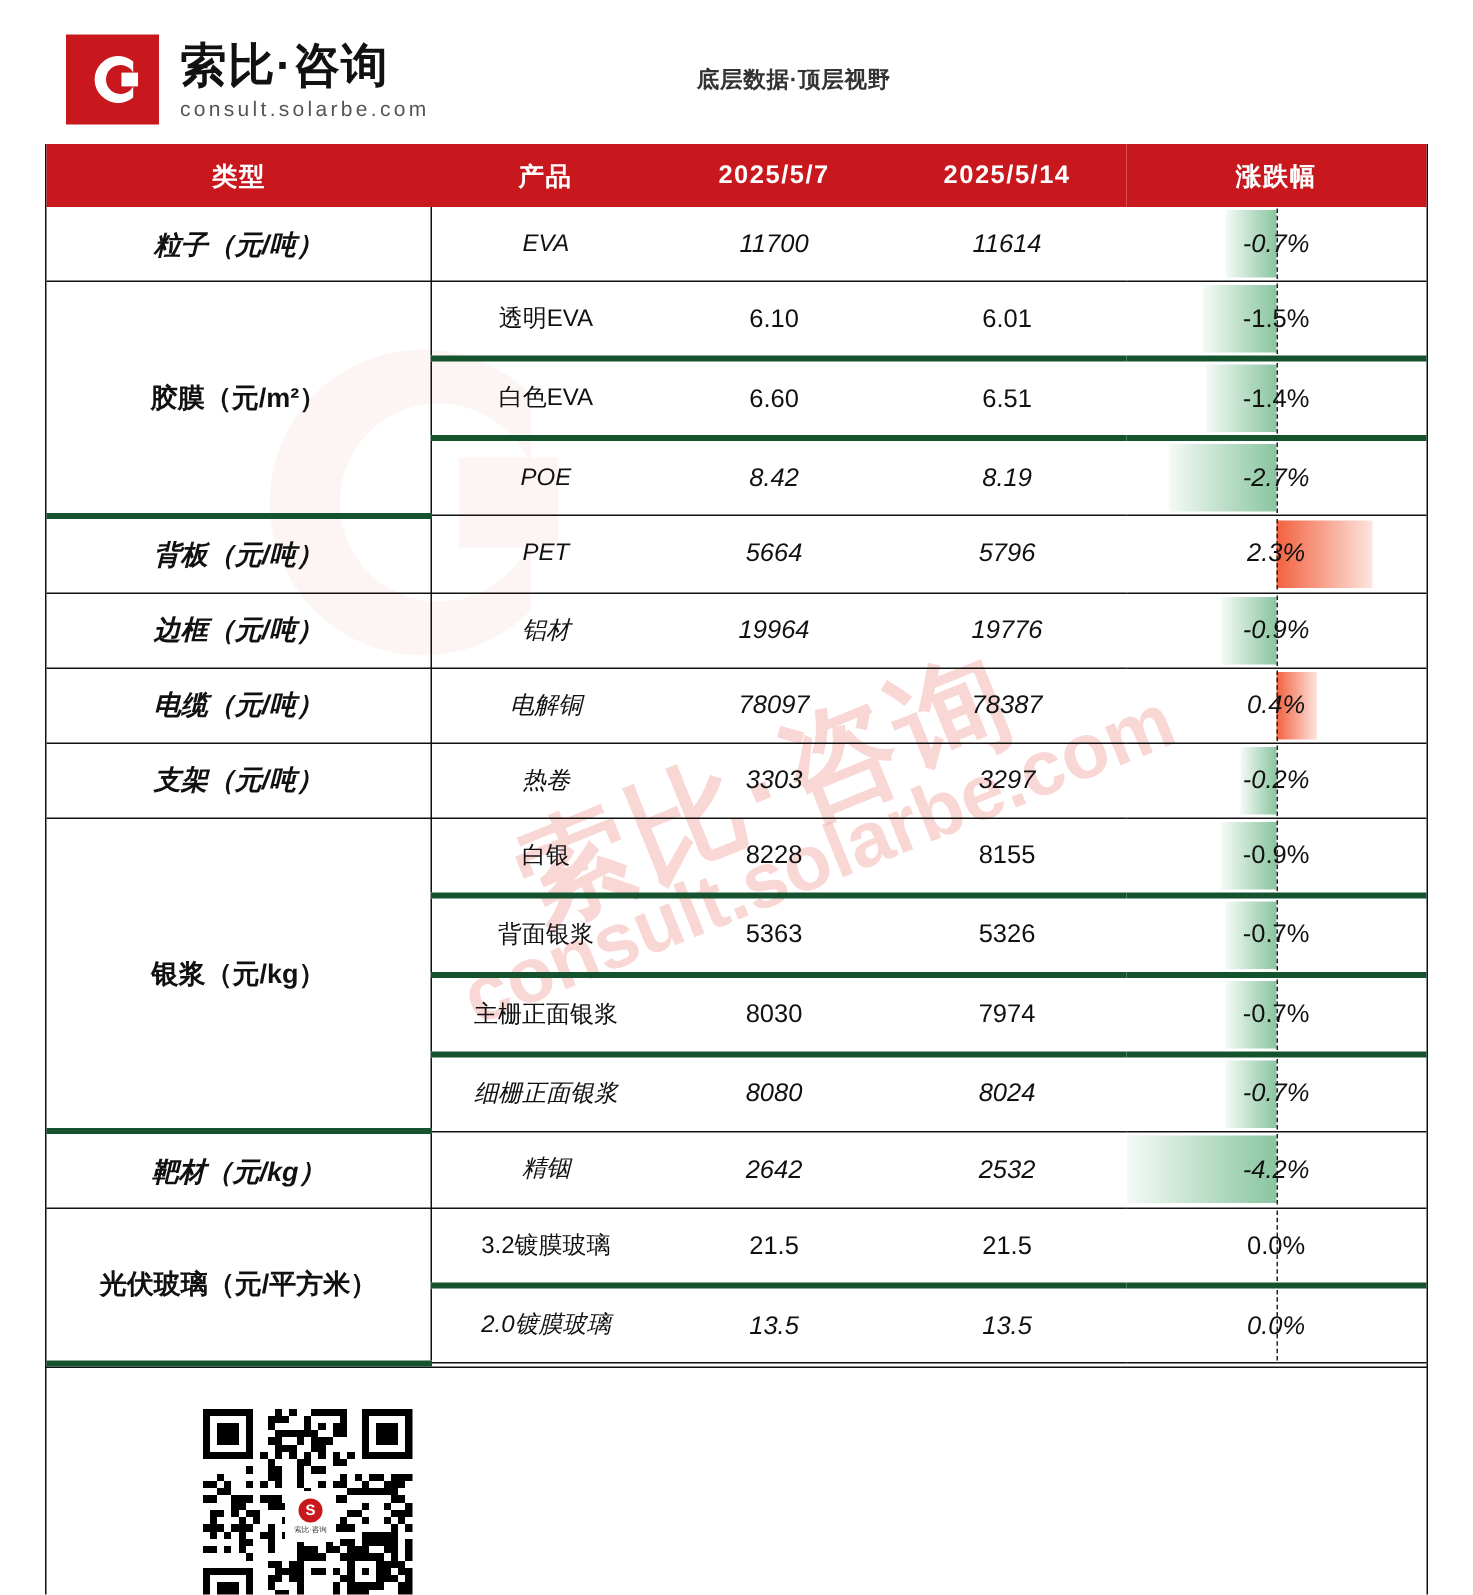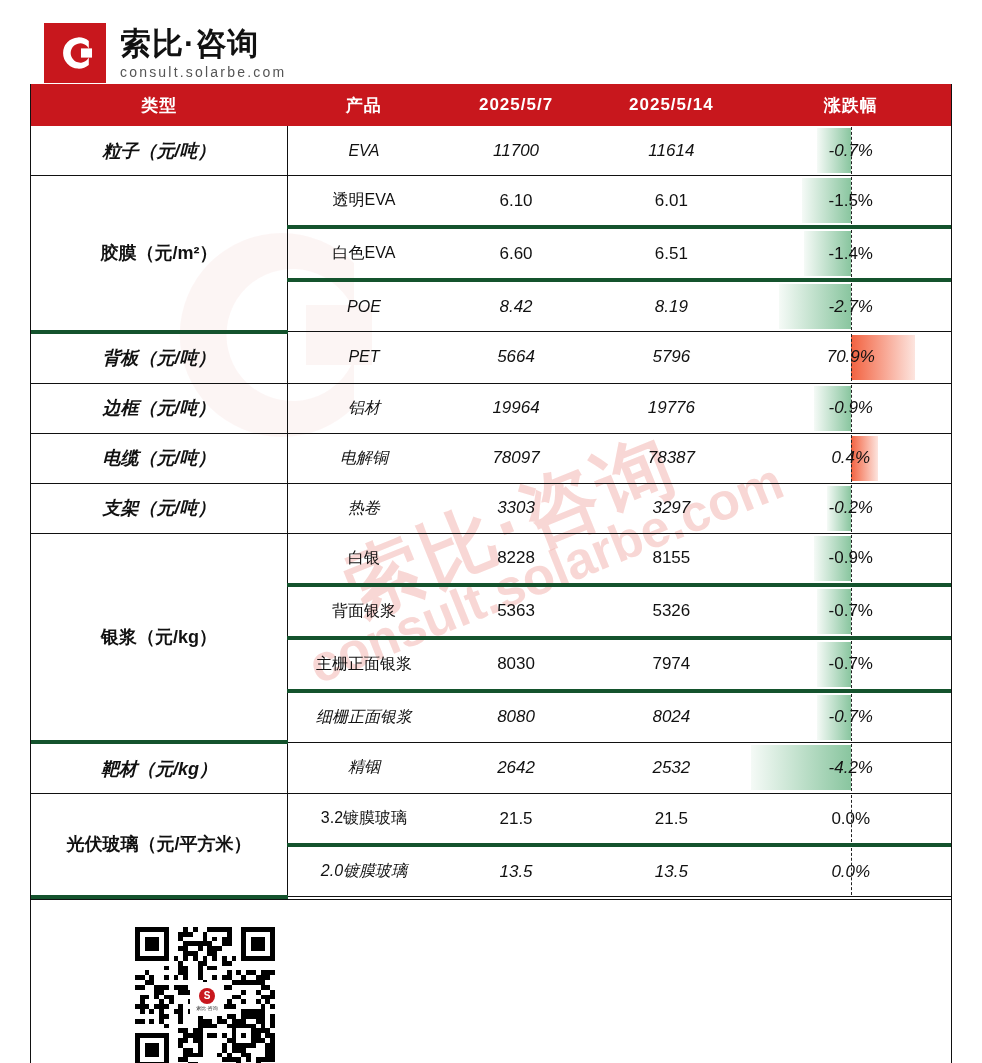--- a/index.html
+++ b/index.html
@@ -127,20 +127,21 @@
   .table-wrap {
     position: relative;
     z-index: 2;
     border: 1px solid #111;
     border-top: none;
   }
   table {
     width: 100%;
     border-collapse: collapse;
     table-layout: fixed;
+    margin-top: 12px;
   }
   thead th {
     background: #c8171d;
     color: #fff;
     font-size: 17px;
     font-weight: bold;
     height: 40px;
     letter-spacing: 1px;
     border: none;
   }
@@ -285,20 +286,21 @@
         <svg viewBox="0 0 100 100" xmlns="http://www.w3.org/2000/svg">
           <path d="M80 24 A34 34 0 1 0 80 76 L80 60 A21 21 0 1 1 80 40 Z" fill="#ffffff"></path>
           <rect x="63" y="40" width="24" height="20" fill="#ffffff"></rect>
         </svg>
       </div>
       <div class="brand-text">
         <div class="brand-name">索比·咨询</div>
         <div class="brand-url">consult.solarbe.com</div>
       </div>
     </div>
+    <div class="tagline">底层数据·顶层视野</div>
   </div>
 
   <div class="table-wrap">
     <table>
       <colgroup>
         <col class="col-type">
           <col class="col-prod">
           <col class="col-d1">
           <col class="col-d2">
           <col class="col-chg">
@@ -365,21 +367,21 @@
           </tr>
           <tr class="group-end">
             <td class="type-cell" rowspan="1">背板（元/吨）</td>
             <td class="prod-cell">PET</td>
             <td class="num-cell">5664</td>
             <td class="num-cell">5796</td>
             <td class="chg-cell">
               <div class="chg-inner">
                 <div class="bar bar-pos" style="width: 31.9048%;"></div>
                 <div class="zero-line"></div>
-                <div class="chg-label">70.9%</div>
+                <div class="chg-label">2.3%</div>
               </div>
             </td>
           </tr>
           <tr class="group-end">
             <td class="type-cell" rowspan="1">边框（元/吨）</td>
             <td class="prod-cell">铝材</td>
             <td class="num-cell">19964</td>
             <td class="num-cell">19776</td>
             <td class="chg-cell">
               <div class="chg-inner">

